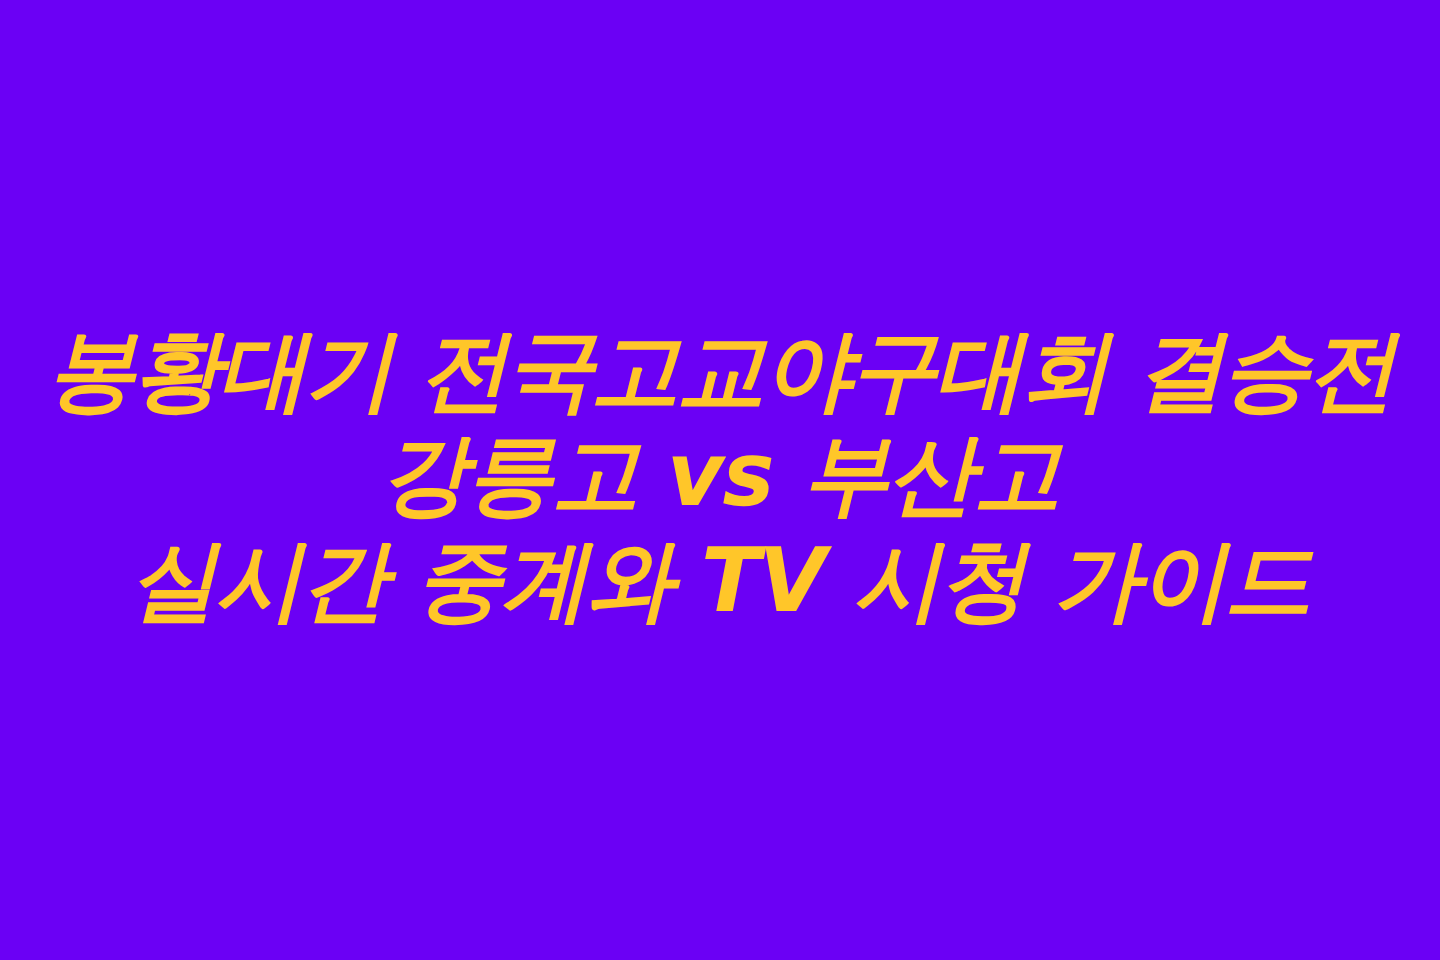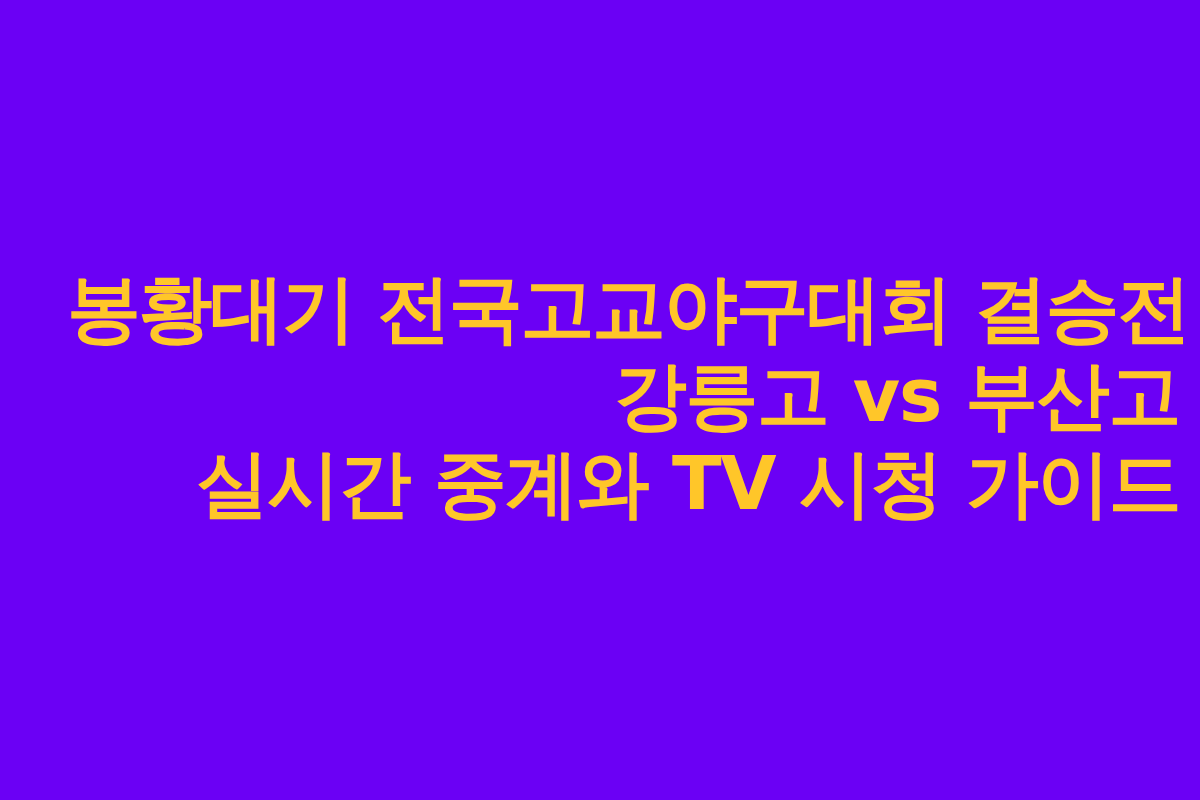--- a/index.html
+++ b/index.html
@@ -21,24 +21,25 @@
     height: 800px;
     box-sizing: border-box;
     display: flex;
     align-items: center;
     justify-content: center;
     background: #6B00F5;
   }
 
   #headline {
     width: 1200px;
-    text-align: right;
+    text-align: center;
     padding: 0 10px;
     box-sizing: border-box;
     margin-top: -6px;
+    font-style: italic;
   }
 
   .headline-line {
     display: block;
     color: #FFC629;
     font-family: "DejaVu Sans", "Liberation Sans", sans-serif;
     font-weight: 700;
     font-size: 74px;
     line-height: 1.18;
     letter-spacing: -1.5px;

